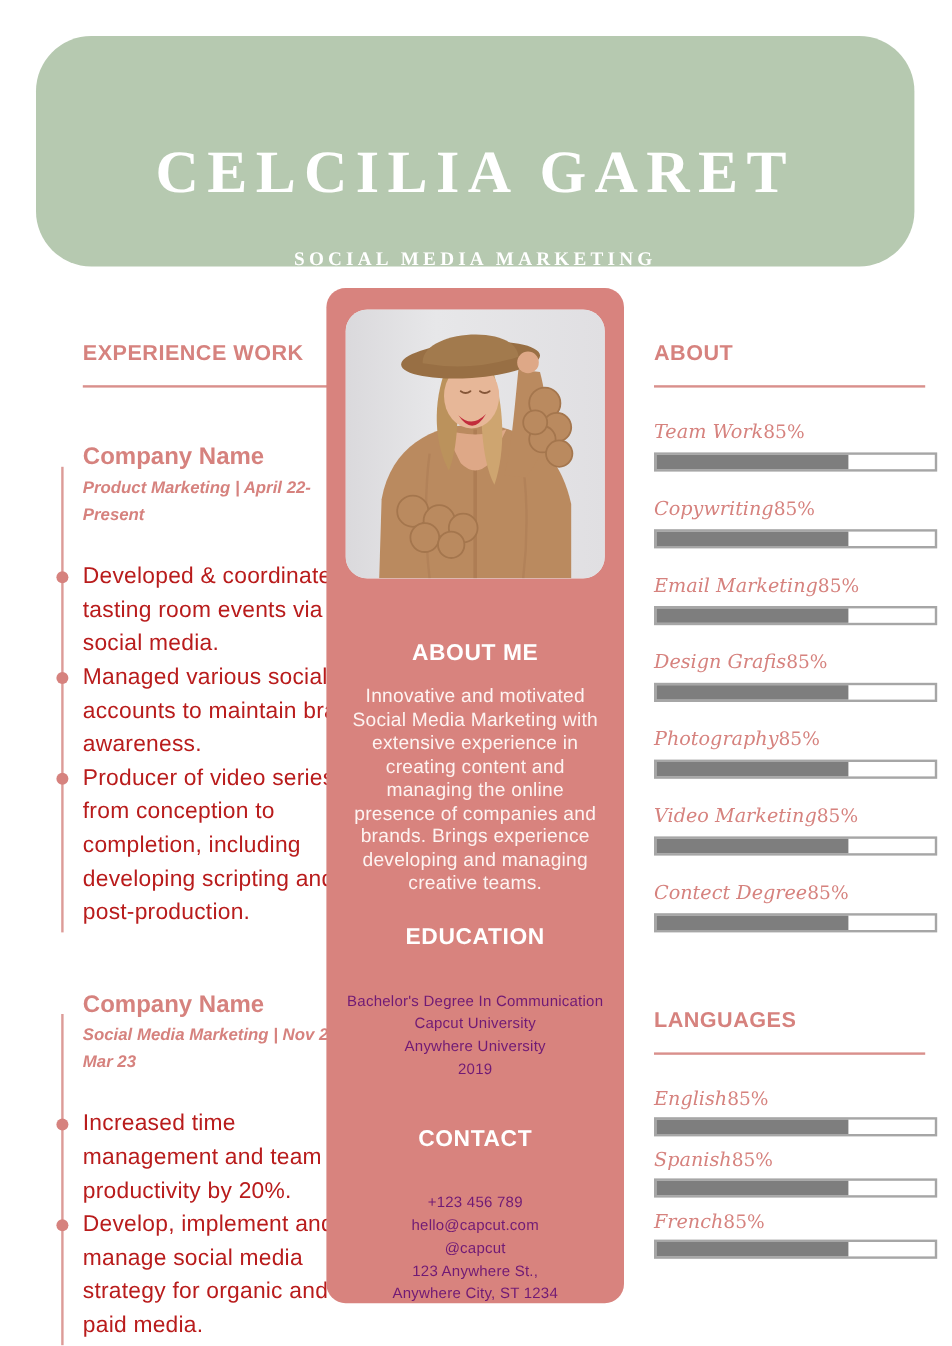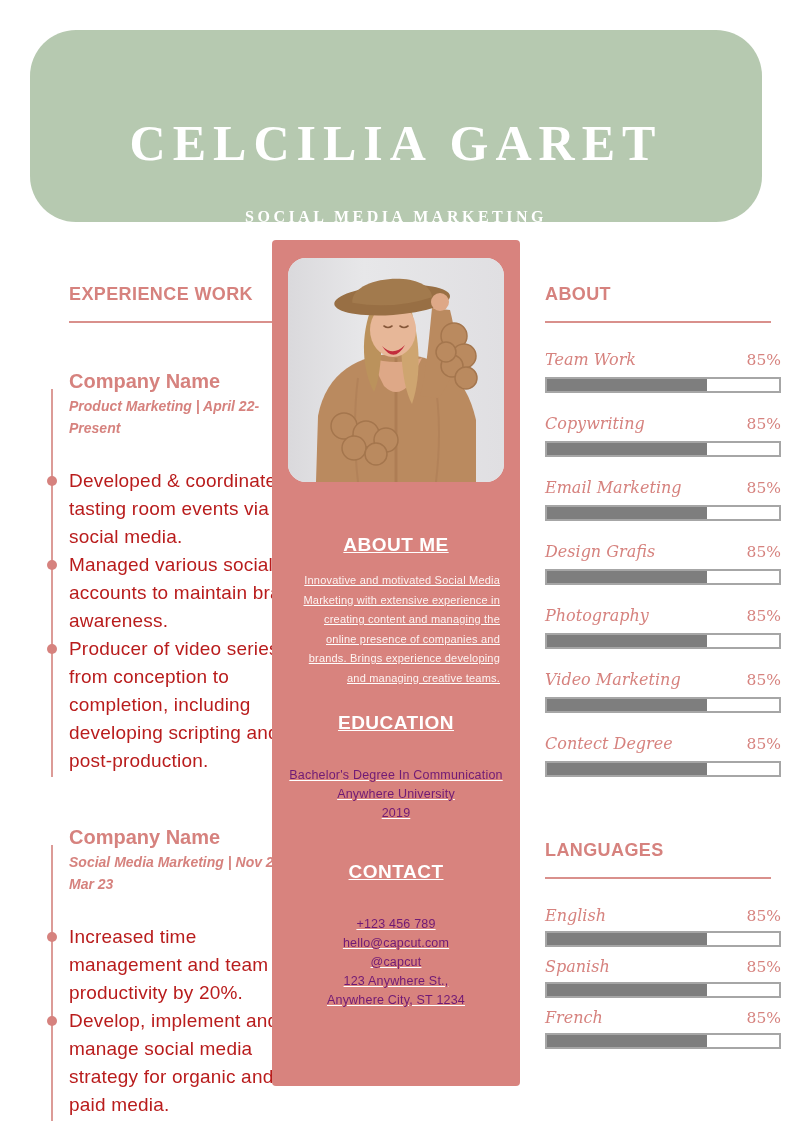--- a/index.html
+++ b/index.html
@@ -48,44 +48,44 @@
     position:relative; font-size:19px; line-height:28px; letter-spacing:.2px; color:#b91c1c;
   }
   ul.bullets li::before {
     content:""; position:absolute; left:-22px; top:9px;
     width:10px; height:10px; border-radius:50%; background:#d6827e;
   }
 
   
   .col-mid {
     position:absolute; left:272px; top:240px; width:248px; height:846px;
-    background:#d8837e; border-radius:4px; text-align:center; color:#ffffff;text-decoration:underline;
+    background:#d8837e; border-radius:16px; text-align:center; color:#ffffff;
   }
   .photo {
     margin:18px auto 0; width:216px; height:224px; border-radius:18px;
     overflow:hidden; background:#ebebed;
   }
   .photo svg { display:block; }
   h2.mid { font-size:19px; line-height:23px; font-weight:700; letter-spacing:.5px; }
   .about-title { margin-top:51px; }
   .mid-text {
-    margin:15px auto 0; width:208px; font-size:11px; line-height:19.5px;
-    color:#fdf3f1; letter-spacing:.2px;text-align:right;
+    margin:15px auto 0; width:208px; font-size:16px; line-height:19.5px;
+    color:#fdf3f1; letter-spacing:.2px;
   }
   .edu-title { margin-top:23px; }
   .mid-lines { margin-top:32px; font-size:12.5px; line-height:19px; color:#701a75; letter-spacing:.2px; }
   .contact-title { margin-top:37px; }
 
   
   .col-right { position:absolute; left:545px; top:284px; width:236px; }
   .col-right .divider { width:226px; }
   .meter-list { margin-top:27px; }
   .meter { margin-bottom:21px; }
   .meter .mrow {
-    display:flex; justify-content:space-between; align-items:baseline;
+    display:flex; justify-content:flex-start; align-items:baseline;
     height:22px; font-family:"DejaVu Serif", serif; color:#d6827e;
   }
   .meter .mlabel { font-style:italic; font-size:16px; }
   .meter .mpct { font-size:15.5px; }
   .bar { margin-top:5px; height:16px; border:2px solid #a6a6a6; background:#ffffff; }
   .fill { height:100%; background:#7e7e7e; }
   .lang-title { margin-top:63px; }
   .lang-list { margin-top:27px; }
   .lang-list .meter { margin-bottom:10px; }
   .lang-list .bar { margin-top:3px; }
@@ -180,20 +180,21 @@
   </div>
 
   <h2 class="mid about-title">ABOUT ME</h2>
   <p class="mid-text">Innovative and motivated Social Media Marketing with extensive experience in creating content and managing the online presence of companies and brands. Brings experience developing and managing creative teams.</p>
 
   <h2 class="mid edu-title">EDUCATION</h2>
   <div class="mid-lines">
 
       <div>Bachelor's Degree In Communication</div>
 
+      <div>Capcut University</div>
 
       <div>Anywhere University</div>
 
       <div>2019</div>
     </div>
 
   <h2 class="mid contact-title">CONTACT</h2>
   <div class="mid-lines">
 
       <div>+123 456 789</div>

